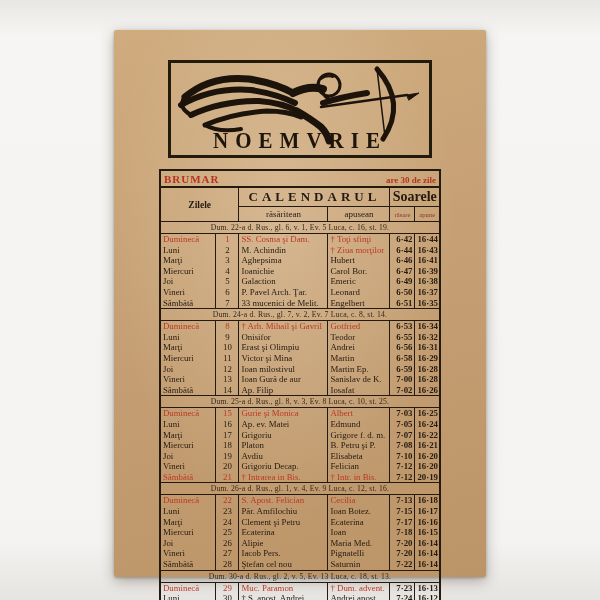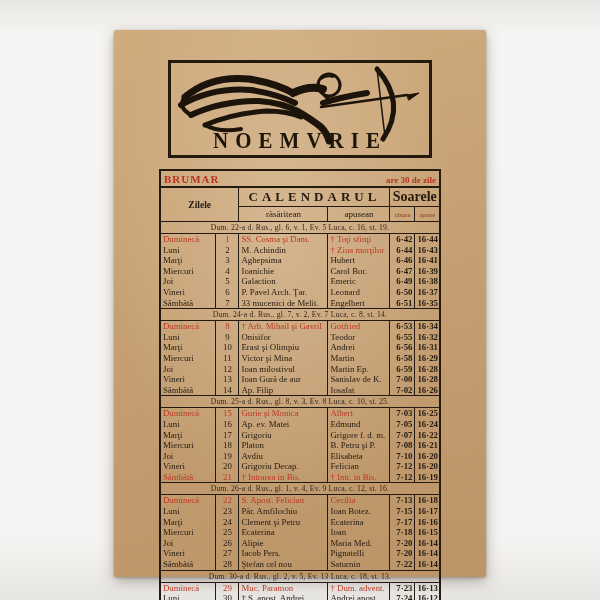--- a/index.html
+++ b/index.html
@@ -292,21 +292,21 @@
           <td class="c-west">Felician</td>
           <td class="c-rise">7·12</td>
           <td class="c-set">16·20</td>
         </tr>
         <tr class="day">
           <td class="c-day red">Sâmbătă</td>
           <td class="c-date red">21</td>
           <td class="c-east red">† Intrarea in Bis.</td>
           <td class="c-west red">† Intr. in Bis.</td>
           <td class="c-rise">7·12</td>
-          <td class="c-set">16·19</td>
+          <td class="c-set">20·19</td>
         </tr>
         <tr class="sep">
           <td colspan="6">Dum. 26-a d. Rus., gl. 1, v. 4, Ev. 9 Luca, c. 12, st. 16.</td>
         </tr>
         <tr class="day">
           <td class="c-day red">Duminecă</td>
           <td class="c-date red">22</td>
           <td class="c-east red">S. Apost. Felician</td>
           <td class="c-west red">Cecilia</td>
           <td class="c-rise">7·13</td>

